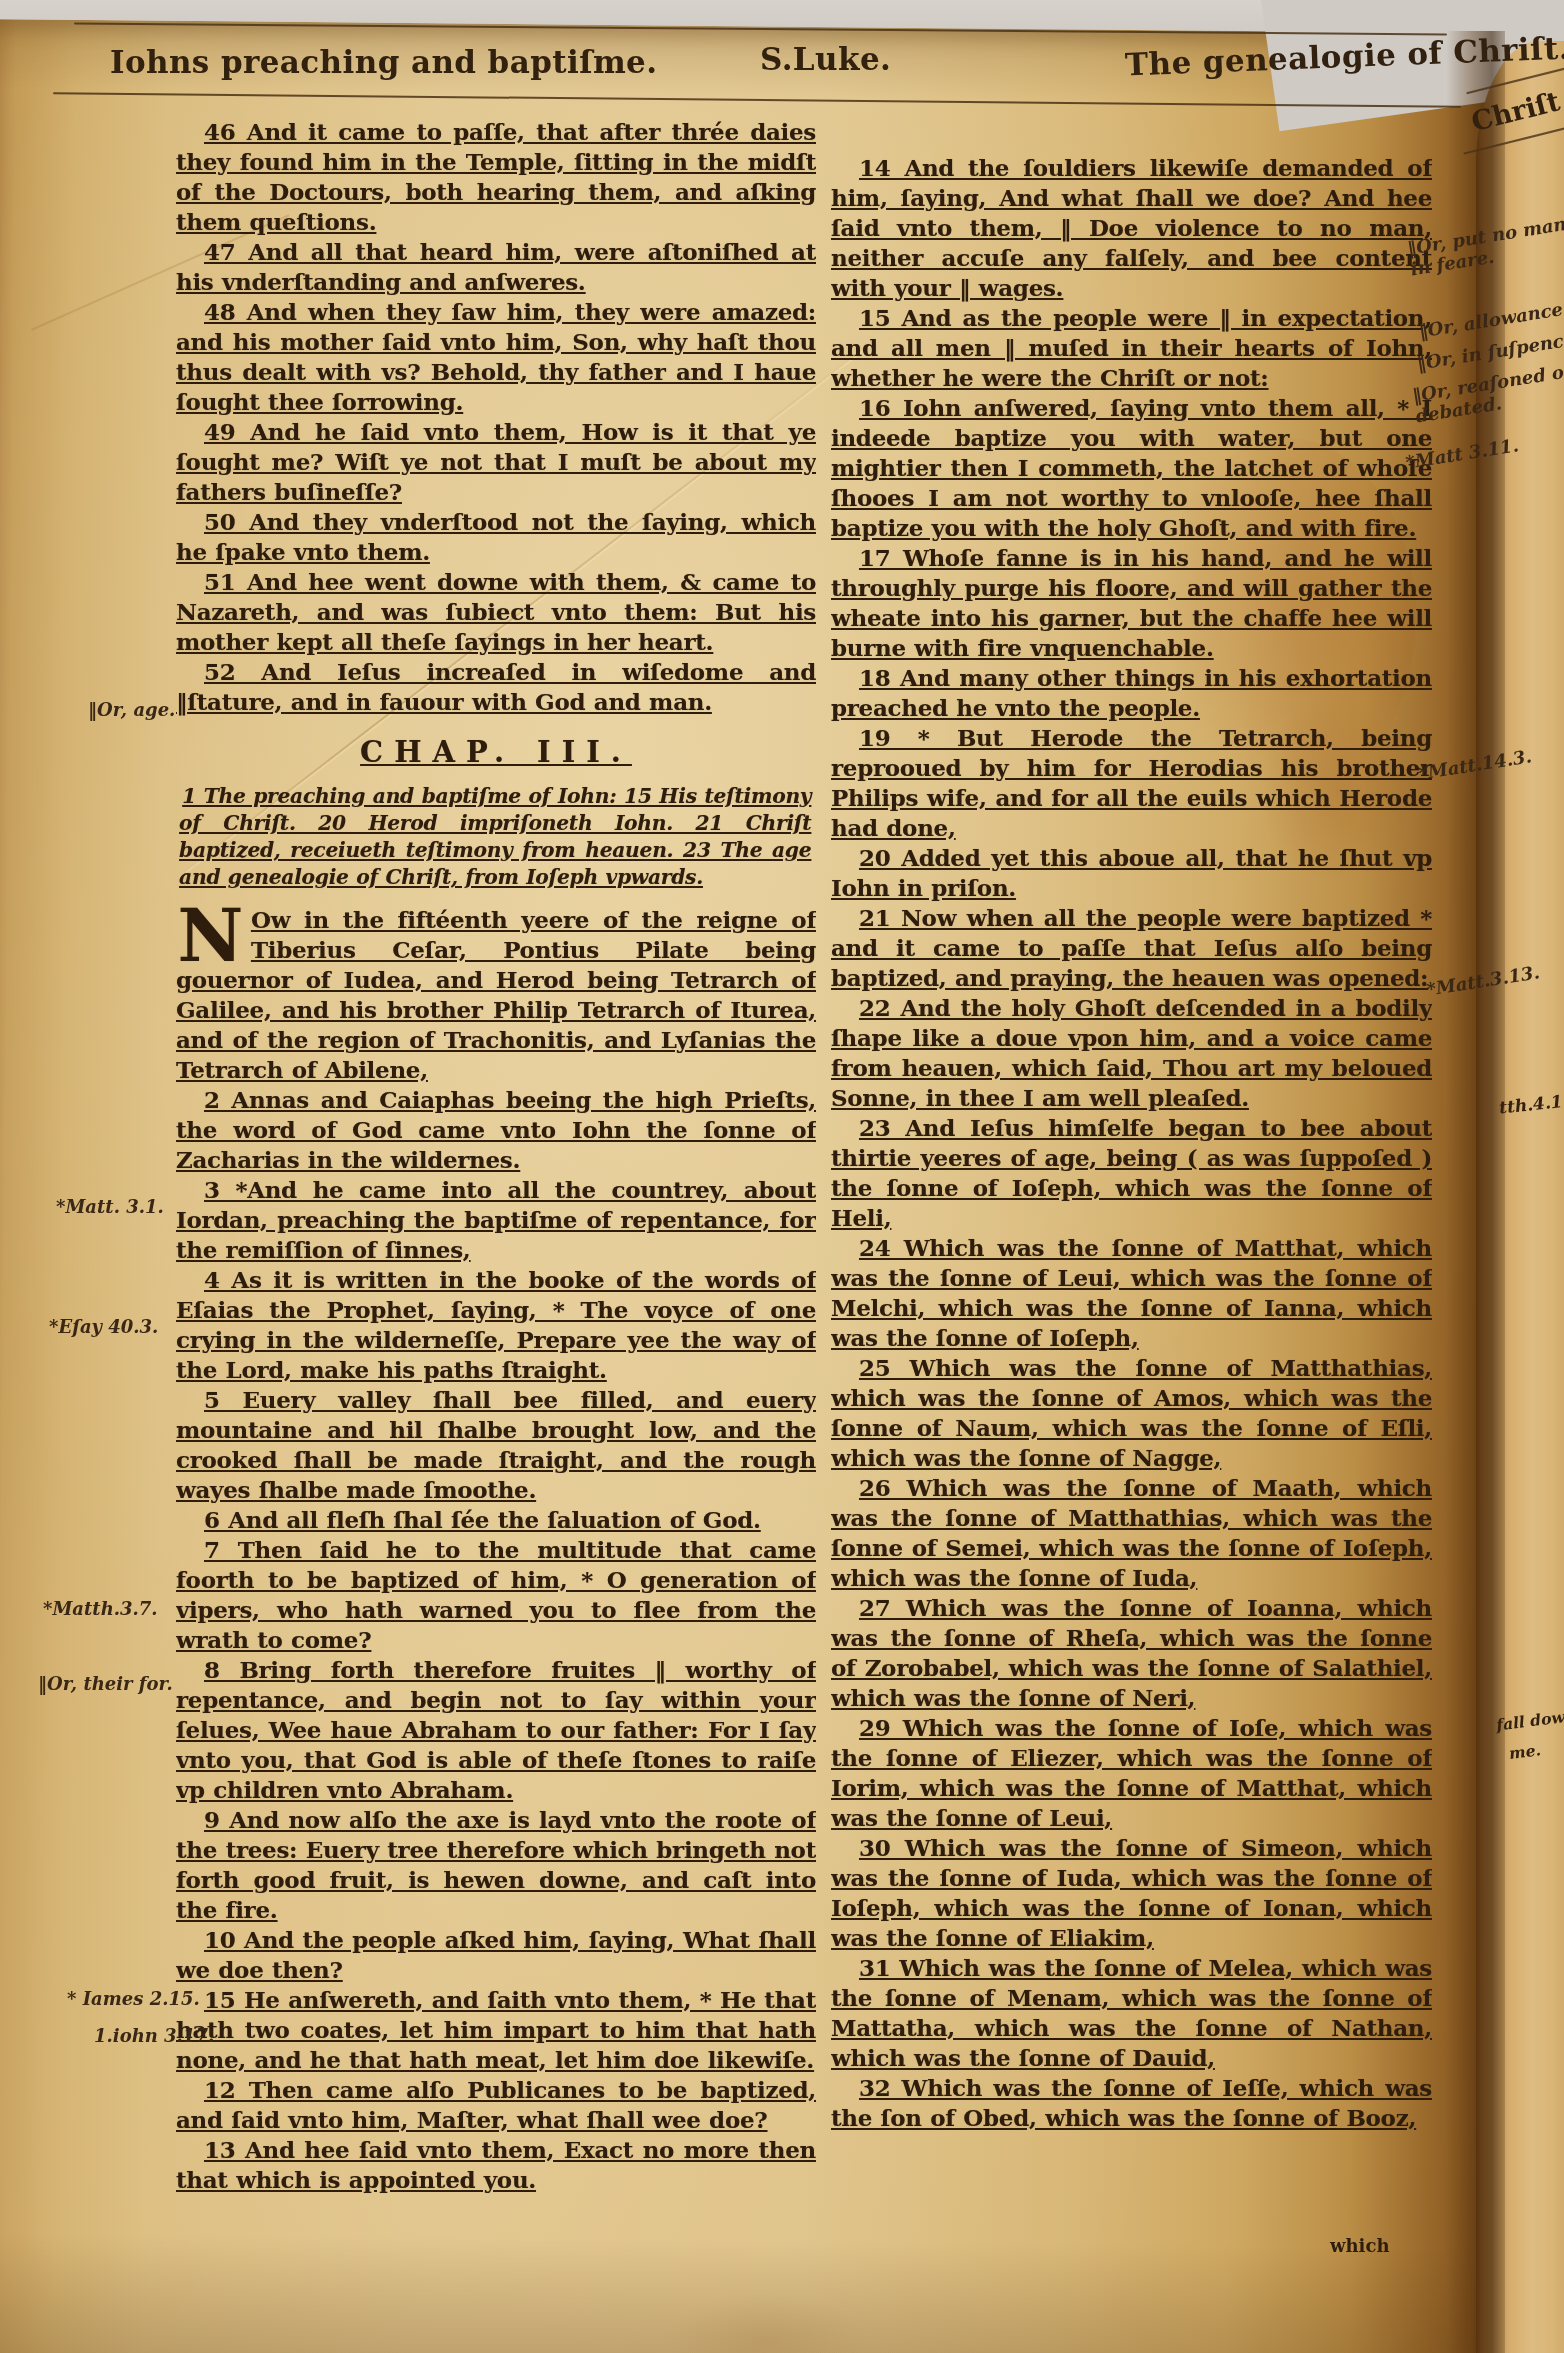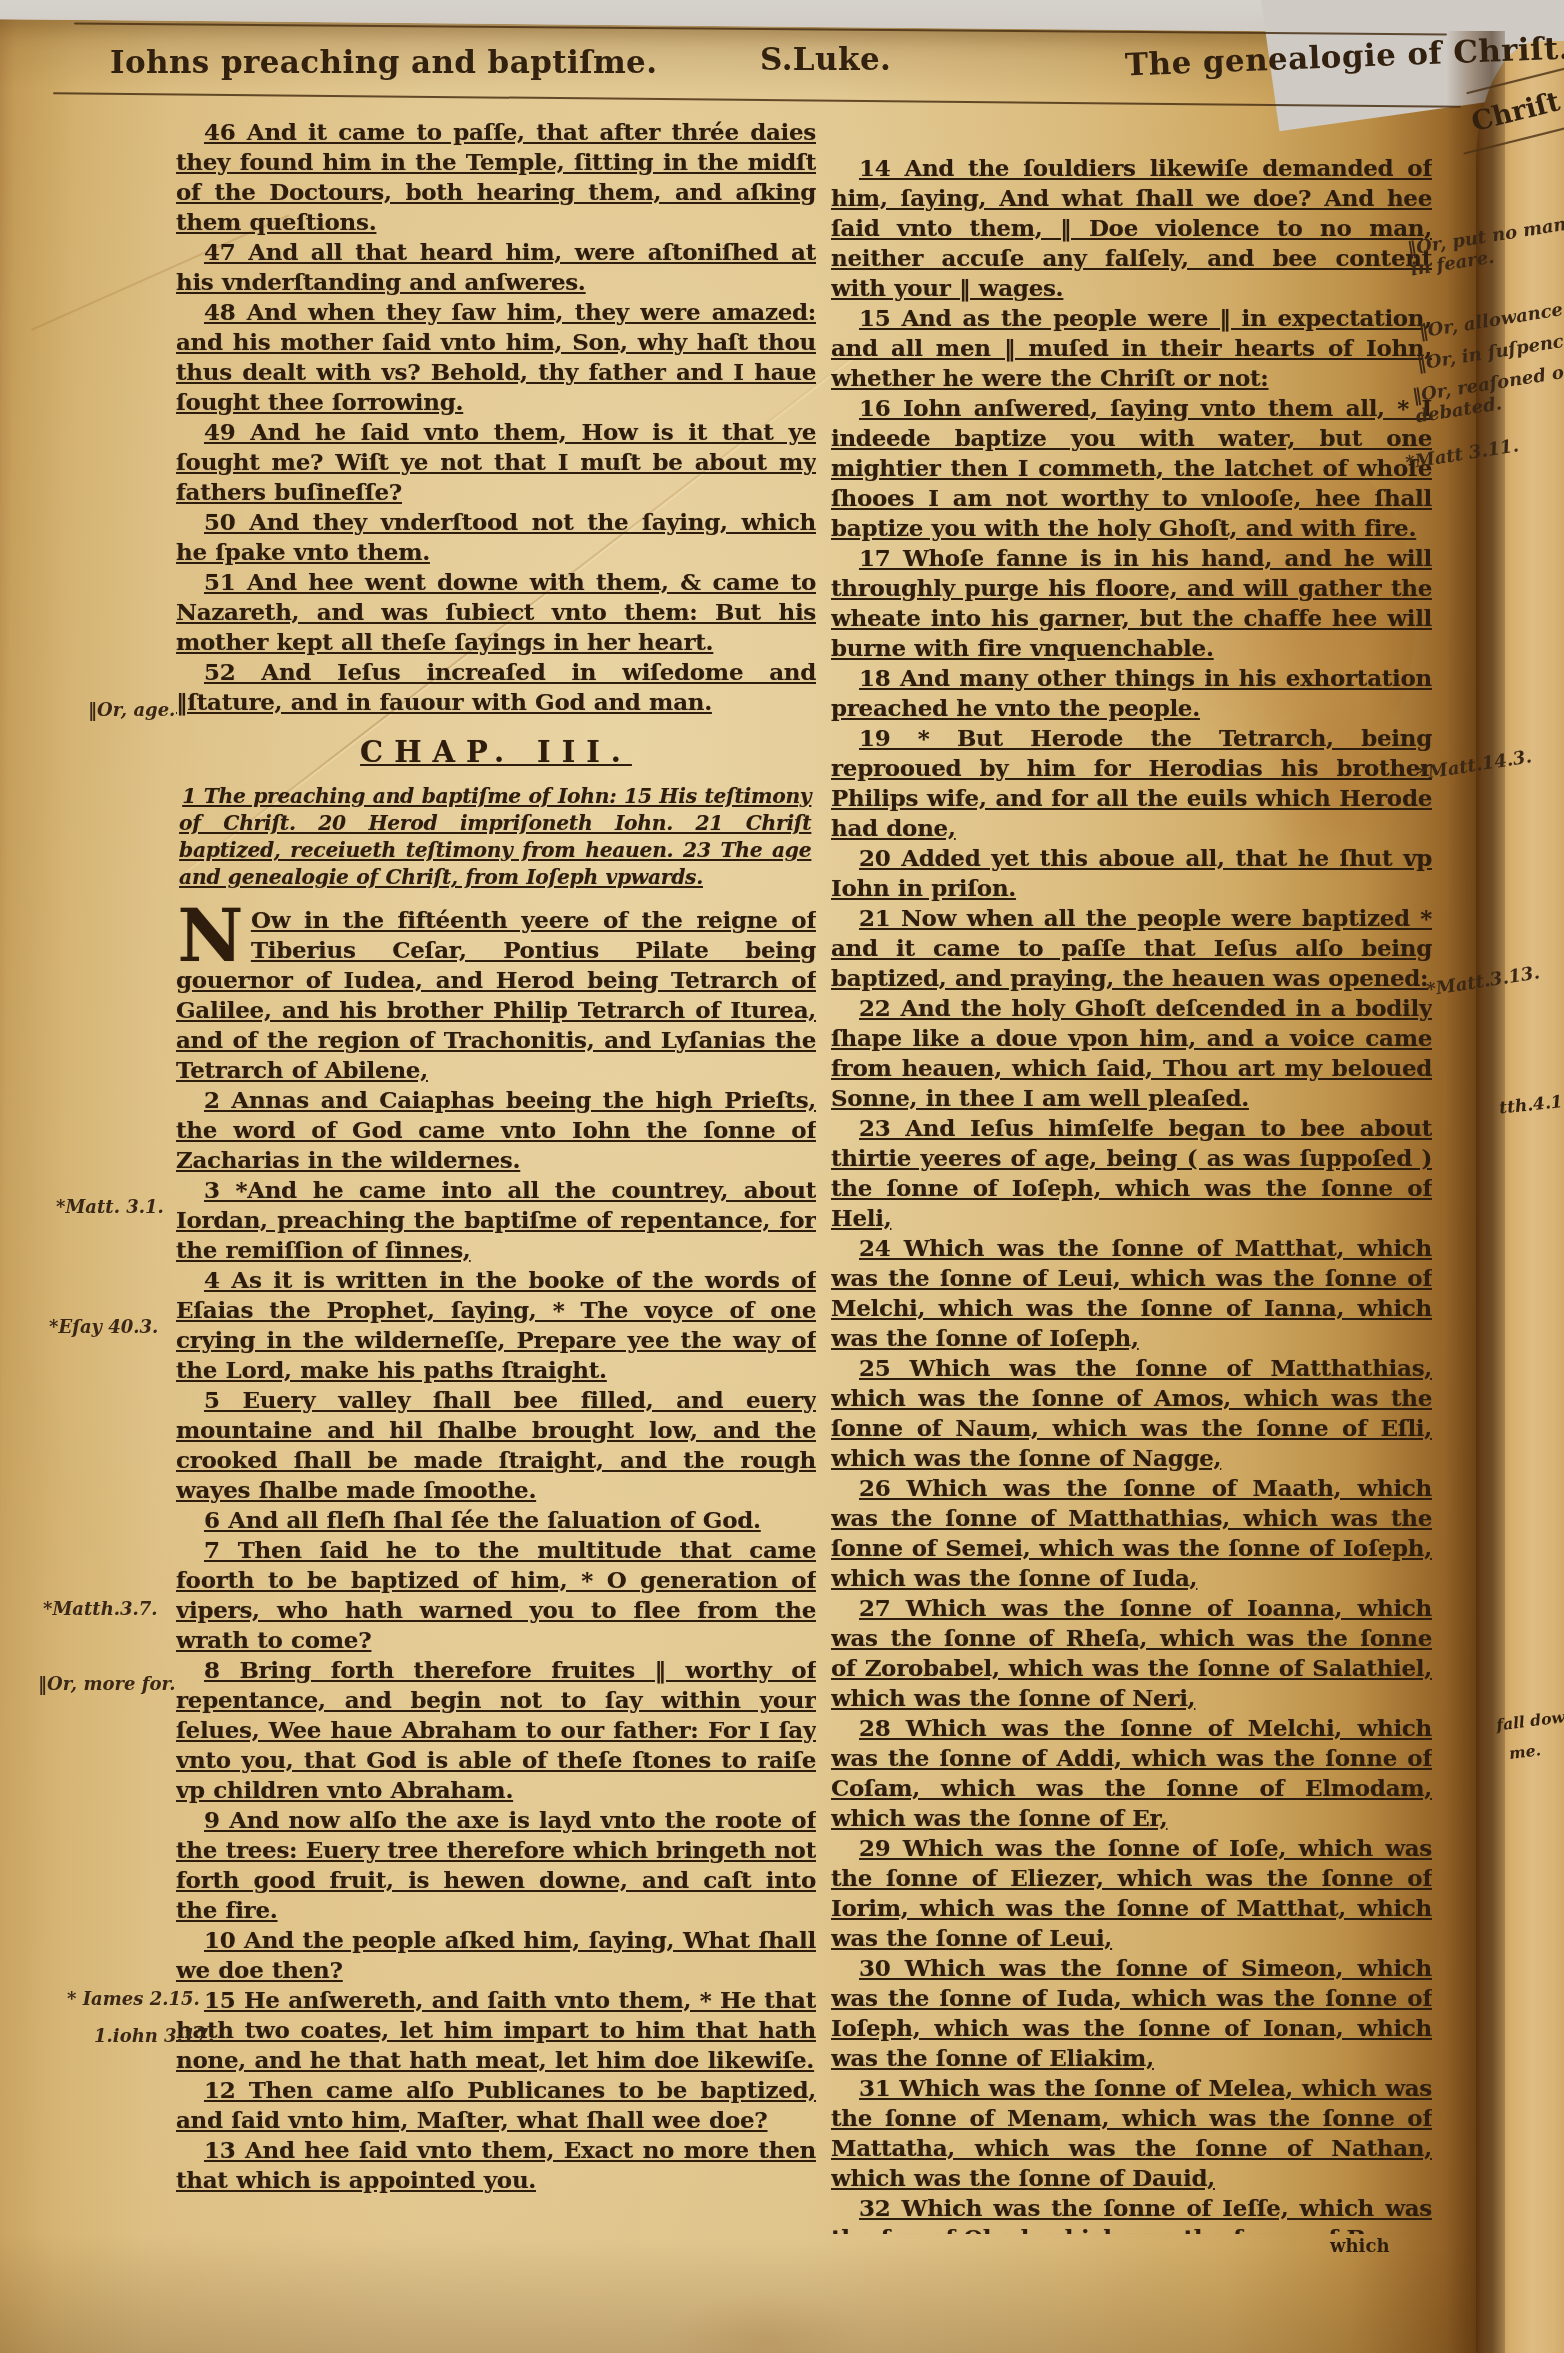--- a/index.html
+++ b/index.html
@@ -126,33 +126,32 @@
     <p>18 And many other things in his exhortation preached he vnto the people.</p>
     <p>19 * But Herode the Tetrarch, being reprooued by him for Herodias his brother Philips wife, and for all the euils which Herode had done,</p>
     <p>20 Added yet this aboue all, that he ſhut vp Iohn in priſon.</p>
     <p>21 Now when all the people were baptized * and it came to paſſe that Ieſus alſo being baptized, and praying, the heauen was opened:</p>
     <p>22 And the holy Ghoſt deſcended in a bodily ſhape like a doue vpon him, and a voice came from heauen, which ſaid, Thou art my beloued Sonne, in thee I am well pleaſed.</p>
     <p>23 And Ieſus himſelfe began to bee about thirtie yeeres of age, being ( as was ſuppoſed ) the ſonne of Ioſeph, which was the ſonne of Heli,</p>
     <p>24 Which was the ſonne of Matthat, which was the ſonne of Leui, which was the ſonne of Melchi, which was the ſonne of Ianna, which was the ſonne of Ioſeph,</p>
     <p>25 Which was the ſonne of Matthathias, which was the ſonne of Amos, which was the ſonne of Naum, which was the ſonne of Eſli, which was the ſonne of Nagge,</p>
     <p>26 Which was the ſonne of Maath, which was the ſonne of Matthathias, which was the ſonne of Semei, which was the ſonne of Ioſeph, which was the ſonne of Iuda,</p>
     <p>27 Which was the ſonne of Ioanna, which was the ſonne of Rheſa, which was the ſonne of Zorobabel, which was the ſonne of Salathiel, which was the ſonne of Neri,</p>
-    <p>28 Which was the ſonne of Melchi, which was the ſonne of Addi, which was the ſonne of Coſam, which was the ſonne of Elmodam, which was the ſonne of Er,</p>
     <p>29 Which was the ſonne of Ioſe, which was the ſonne of Eliezer, which was the ſonne of Iorim, which was the ſonne of Matthat, which was the ſonne of Leui,</p>
     <p>30 Which was the ſonne of Simeon, which was the ſonne of Iuda, which was the ſonne of Ioſeph, which was the ſonne of Ionan, which was the ſonne of Eliakim,</p>
     <p>31 Which was the ſonne of Melea, which was the ſonne of Menam, which was the ſonne of Mattatha, which was the ſonne of Nathan, which was the ſonne of Dauid,</p>
     <p>32 Which was the ſonne of Ieſſe, which was the ſon of Obed, which was the ſonne of Booz,</p>
   </div>
   <div class="catchword" style="left:1330px;top:2235px;">which</div>
 
   <div class="mnote" style="left:88px;top:699px;">‖Or, age.</div>
   <div class="mnote" style="left:56px;top:1196px;text-align:center;">*Matt. 3.1.</div>
   <div class="mnote" style="left:49px;top:1316px;">*Eſay 40.3.</div>
   <div class="mnote" style="left:43px;top:1598px;">*Matth.3.7.</div>
-  <div class="mnote" style="left:38px;top:1673px;">‖Or, more for.</div>
+  <div class="mnote" style="left:38px;top:1673px;">‖Or, their for.</div>
   <div class="mnote" style="left:67px;top:1988px;">* Iames 2.15.</div>
   <div class="mnote" style="left:72px;top:2025px;margin-left:22px;">1.iohn 3.17.</div>
 
   <div class="mnote right wrap" style="left:1408px;top:225px;">‖Or, put no man in feare.</div>
   <div class="mnote right" style="left:1418px;top:309px;">‖Or, allowance.</div>
   <div class="mnote right" style="left:1416px;top:340px;">‖Or, in ſuſpence.</div>
   <div class="mnote right wrap" style="left:1413px;top:372px;">‖Or, reaſoned or debated.</div>
   <div class="mnote right" style="left:1405px;top:443px;">*Matt 3.11.</div>
   <div class="mnote right" style="left:1418px;top:754px;">*Matt.14.3.</div>
   <div class="mnote right" style="left:1426px;top:970px;">*Matt.3.13.</div>

